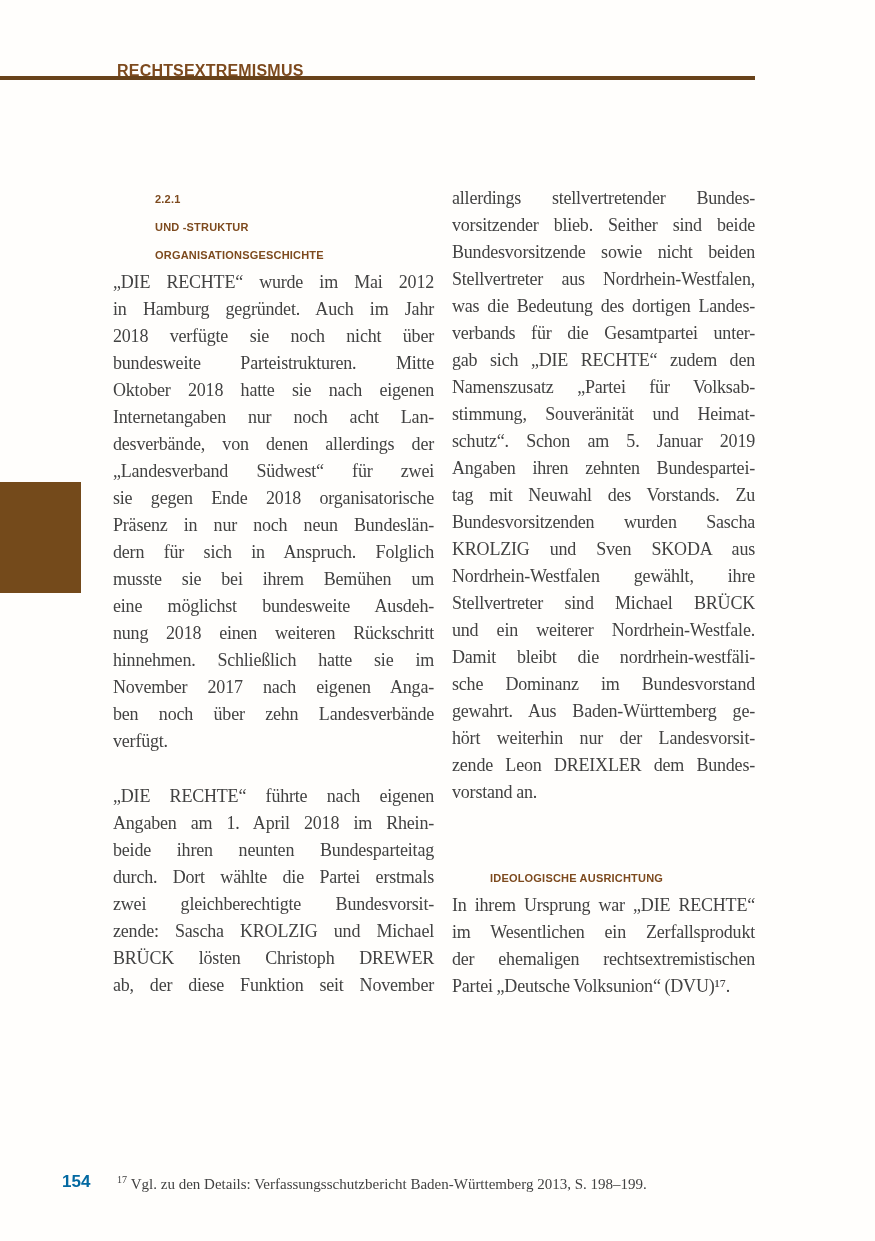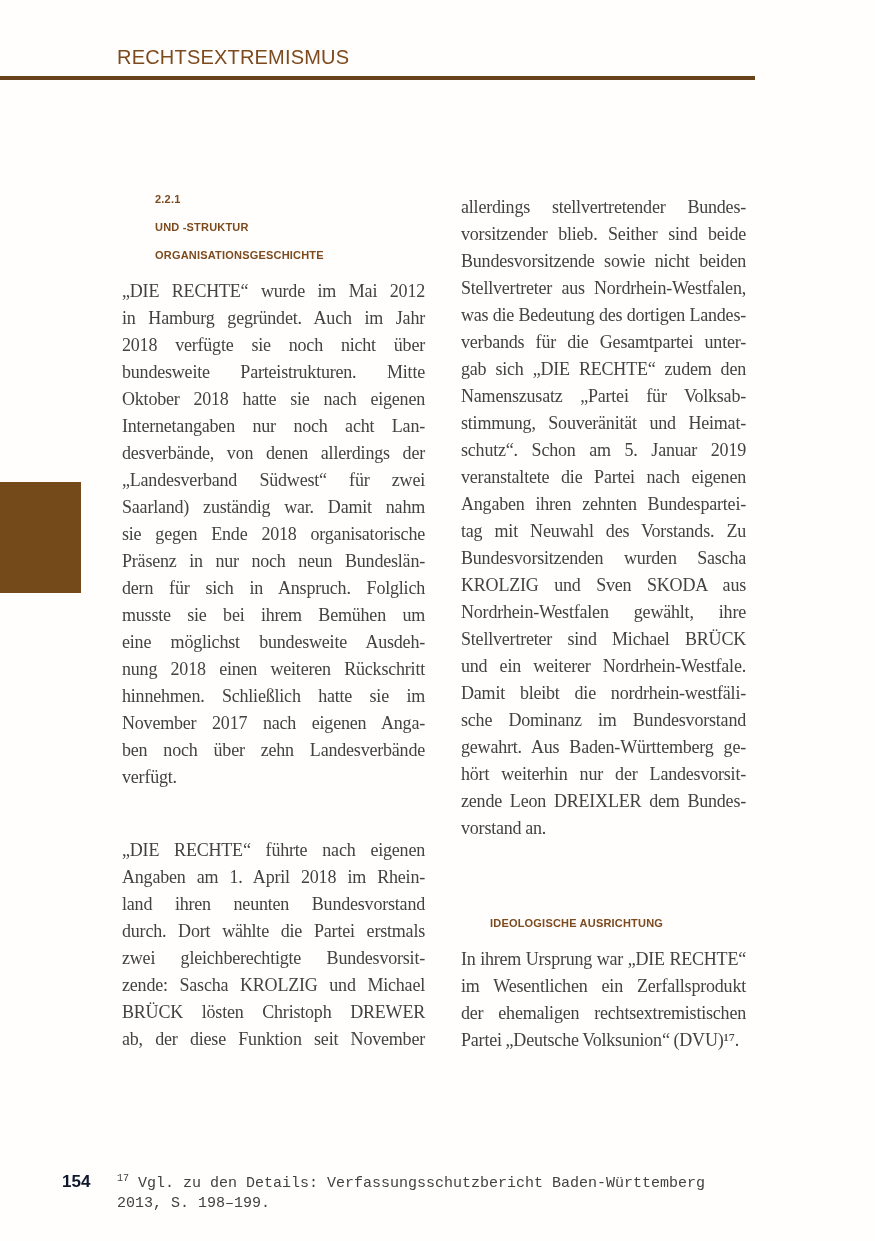--- a/index.html
+++ b/index.html
@@ -14,24 +14,24 @@
     height: 1241px;
     background: #fffefc;
     overflow: hidden;
     font-family: "Liberation Serif", serif;
   }
 
   
   .doc-title {
     position: absolute;
     left: 117px;
-    top: 46px;
+    top: 62px;
     font-family: "Liberation Sans", sans-serif;
-    font-weight: normal;
-    font-size: 20px;
+    font-weight: bold;
+    font-size: 16px;
     letter-spacing: 0.2px;
     color: #7d4a1e;
   }
   .header-rule {
     position: absolute;
     left: 0;
     top: 76px;
     width: 755px;
     height: 4px;
     background: #68421a;
@@ -65,21 +65,21 @@
     font-weight: bold;
     font-size: 11px;
     line-height: 28px;
     letter-spacing: 0.2px;
     color: #7d4a1e;
     word-spacing: 0;
   }
   .col-left  .section-heading { padding-left: 42px; }
   .col-right .section-heading { padding-left: 38px; }
 
-  .para { margin: 9px; }
+  .para { margin: 0; }
   .gap-para    { height: 28px; }
   .gap-section { height: 58px; }
 
   .line {
     text-align: justify;
     text-align-last: justify;
     white-space: nowrap;
   }
   .line.end {
     text-align: justify;
@@ -87,31 +87,30 @@
   }
 
   
   .page-number {
     position: absolute;
     left: 62px;
     top: 1172px;
     font-family: "Liberation Sans", sans-serif;
     font-weight: bold;
     font-size: 17px;
-    color: #0f172a;
+    color: #0369a1;
   }
   .footnote {
     position: absolute;
     left: 117px;
     top: 1174px;
     width: 640px;
     font-size: 15px;
     line-height: 20px;
     color: #424242;
-    font-family: Liberation Mono, monospace;
   }
   .footnote sup {
     font-size: 10px;
     line-height: 0;
   }
 </style>
 </head>
 <body>
 
 <div class="page">
@@ -129,58 +128,56 @@
     </div>
     <div class="para">
         <div class="line">„DIE RECHTE“ wurde im Mai 2012</div>
         <div class="line">in Hamburg gegründet. Auch im Jahr</div>
         <div class="line">2018 verfügte sie noch nicht über</div>
         <div class="line">bundesweite Parteistrukturen. Mitte</div>
         <div class="line">Oktober 2018 hatte sie nach eigenen</div>
         <div class="line">Internetangaben nur noch acht Lan-</div>
         <div class="line">desverbände, von denen allerdings der</div>
         <div class="line">„Landesverband Südwest“ für zwei</div>
-        <div class="line">Saarland) zuständig war. Damit nahm</div>
         <div class="line">sie gegen Ende 2018 organisatorische</div>
         <div class="line">Präsenz in nur noch neun Bundeslän-</div>
         <div class="line">dern für sich in Anspruch. Folglich</div>
         <div class="line">musste sie bei ihrem Bemühen um</div>
         <div class="line">eine möglichst bundesweite Ausdeh-</div>
         <div class="line">nung 2018 einen weiteren Rückschritt</div>
         <div class="line">hinnehmen. Schließlich hatte sie im</div>
         <div class="line">November 2017 nach eigenen Anga-</div>
         <div class="line">ben noch über zehn Landesverbände</div>
         <div class="line end">verfügt.</div>
       </div>
     <div class="gap-para"></div>
     <div class="para">
         <div class="line">„DIE RECHTE“ führte nach eigenen</div>
         <div class="line">Angaben am 1. April 2018 im Rhein-</div>
-        <div class="line">land ihren neunten Bundesvorstand</div>
+        <div class="line">beide ihren neunten Bundesparteitag</div>
         <div class="line">durch. Dort wählte die Partei erstmals</div>
         <div class="line">zwei gleichberechtigte Bundesvorsit-</div>
         <div class="line">zende: Sascha KROLZIG und Michael</div>
         <div class="line">BRÜCK lösten Christoph DREWER</div>
         <div class="line">ab, der diese Funktion seit November</div>
       </div>
   </div>
 
   <div class="col col-right">
     <div class="para">
         <div class="line">allerdings stellvertretender Bundes-</div>
         <div class="line">vorsitzender blieb. Seither sind beide</div>
         <div class="line">Bundesvorsitzende sowie nicht beiden</div>
         <div class="line">Stellvertreter aus Nordrhein-Westfalen,</div>
         <div class="line">was die Bedeutung des dortigen Landes-</div>
         <div class="line">verbands für die Gesamtpartei unter-</div>
         <div class="line">gab sich „DIE RECHTE“ zudem den</div>
         <div class="line">Namenszusatz „Partei für Volksab-</div>
         <div class="line">stimmung, Souveränität und Heimat-</div>
         <div class="line">schutz“. Schon am 5. Januar 2019</div>
-        <div class="line">veranstaltete die Partei nach eigenen</div>
         <div class="line">Angaben ihren zehnten Bundespartei-</div>
         <div class="line">tag mit Neuwahl des Vorstands. Zu</div>
         <div class="line">Bundesvorsitzenden wurden Sascha</div>
         <div class="line">KROLZIG und Sven SKODA aus</div>
         <div class="line">Nordrhein-Westfalen gewählt, ihre</div>
         <div class="line">Stellvertreter sind Michael BRÜCK</div>
         <div class="line">und ein weiterer Nordrhein-Westfale.</div>
         <div class="line">Damit bleibt die nordrhein-westfäli-</div>
         <div class="line">sche Dominanz im Bundesvorstand</div>
         <div class="line">gewahrt. Aus Baden-Württemberg ge-</div>

